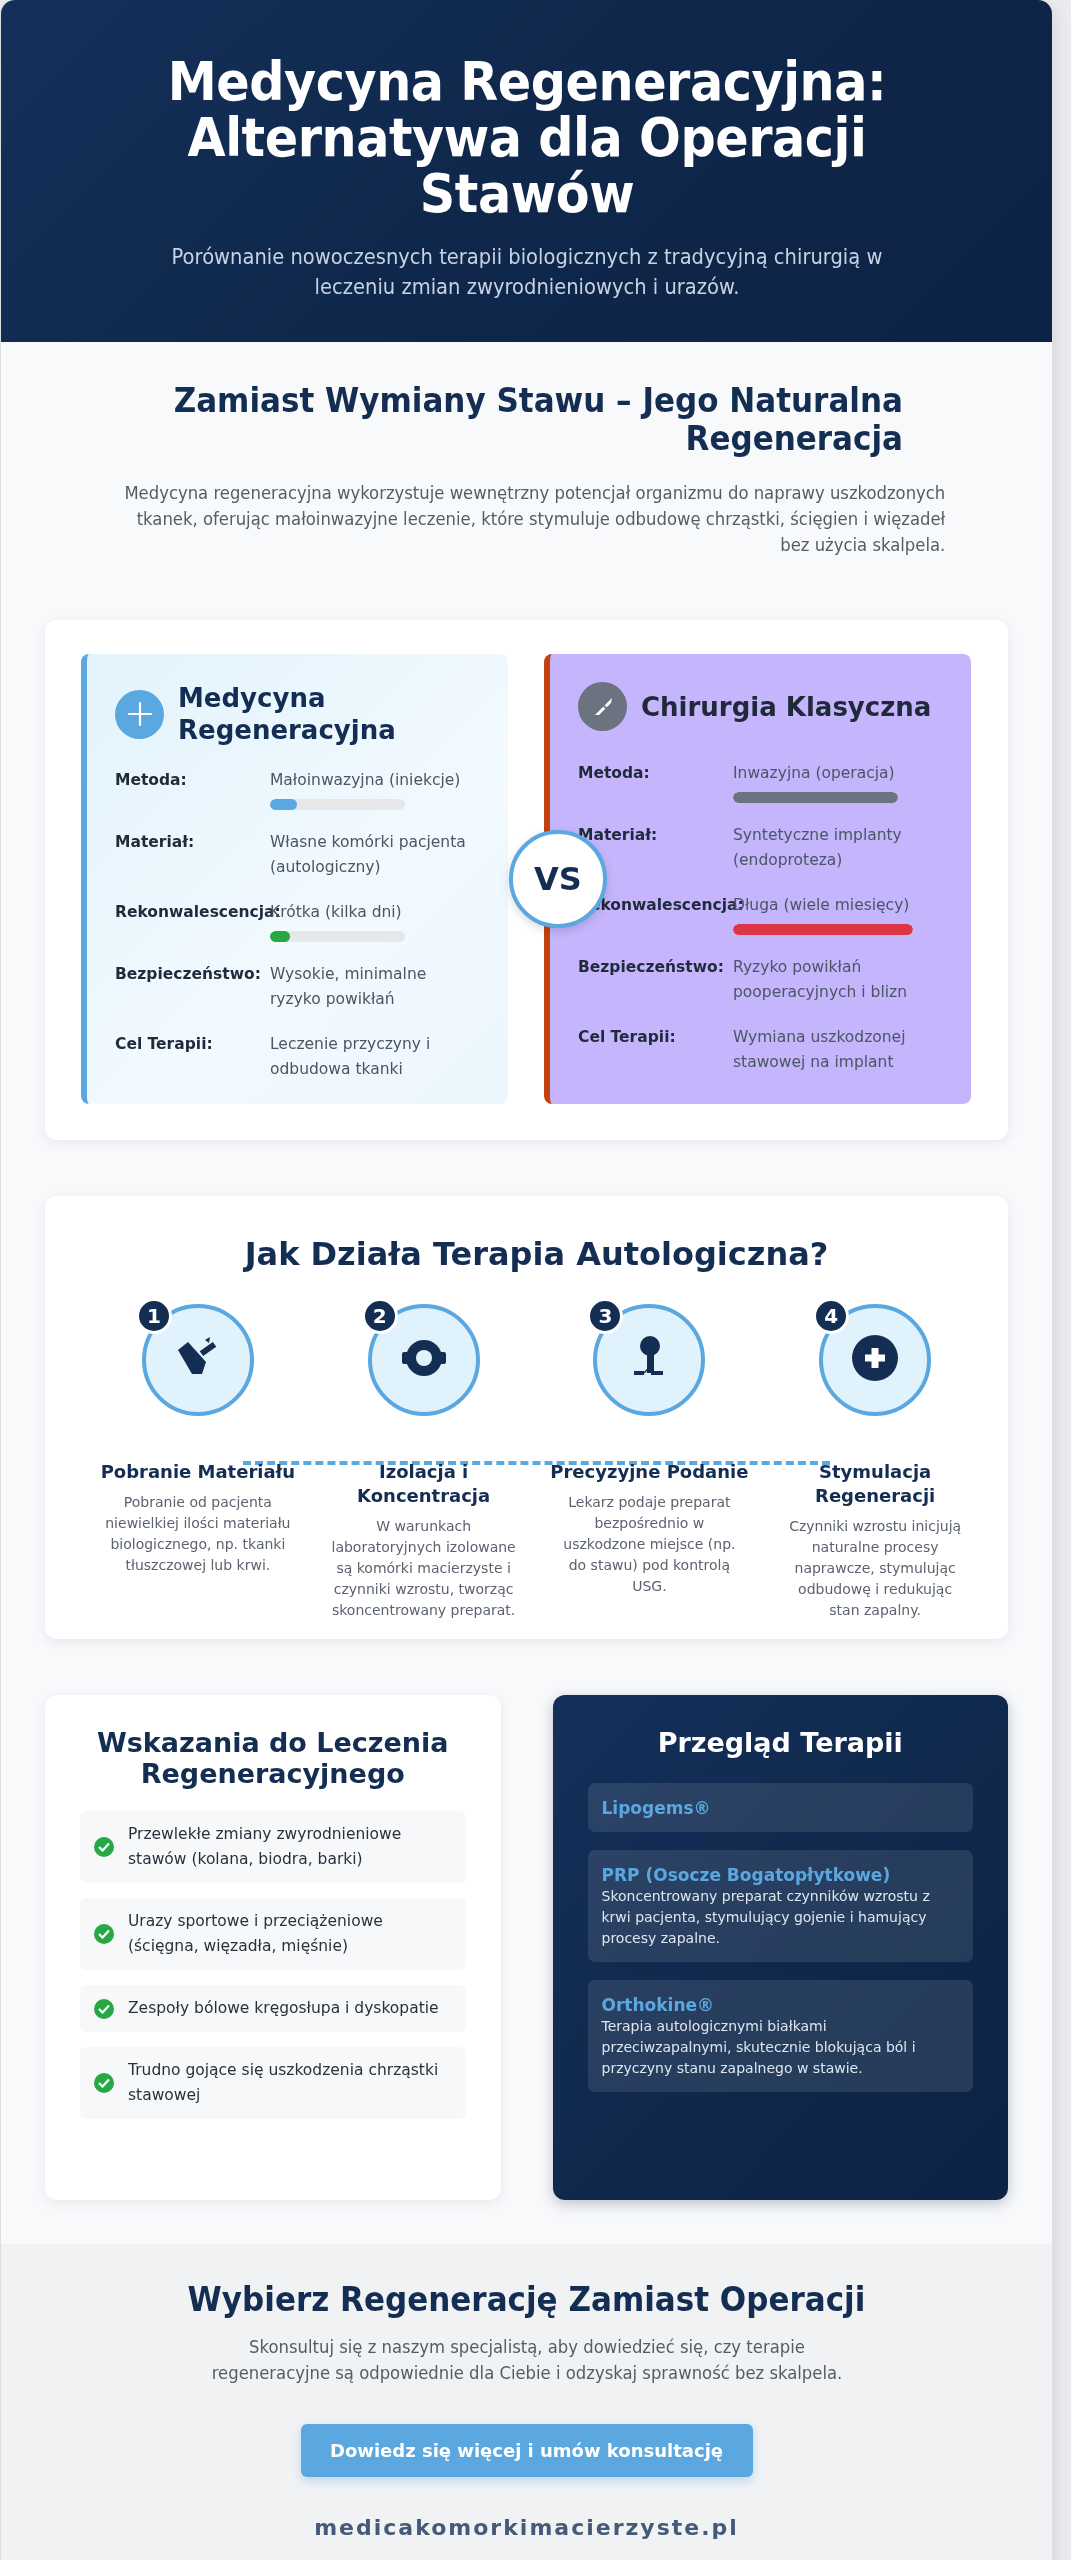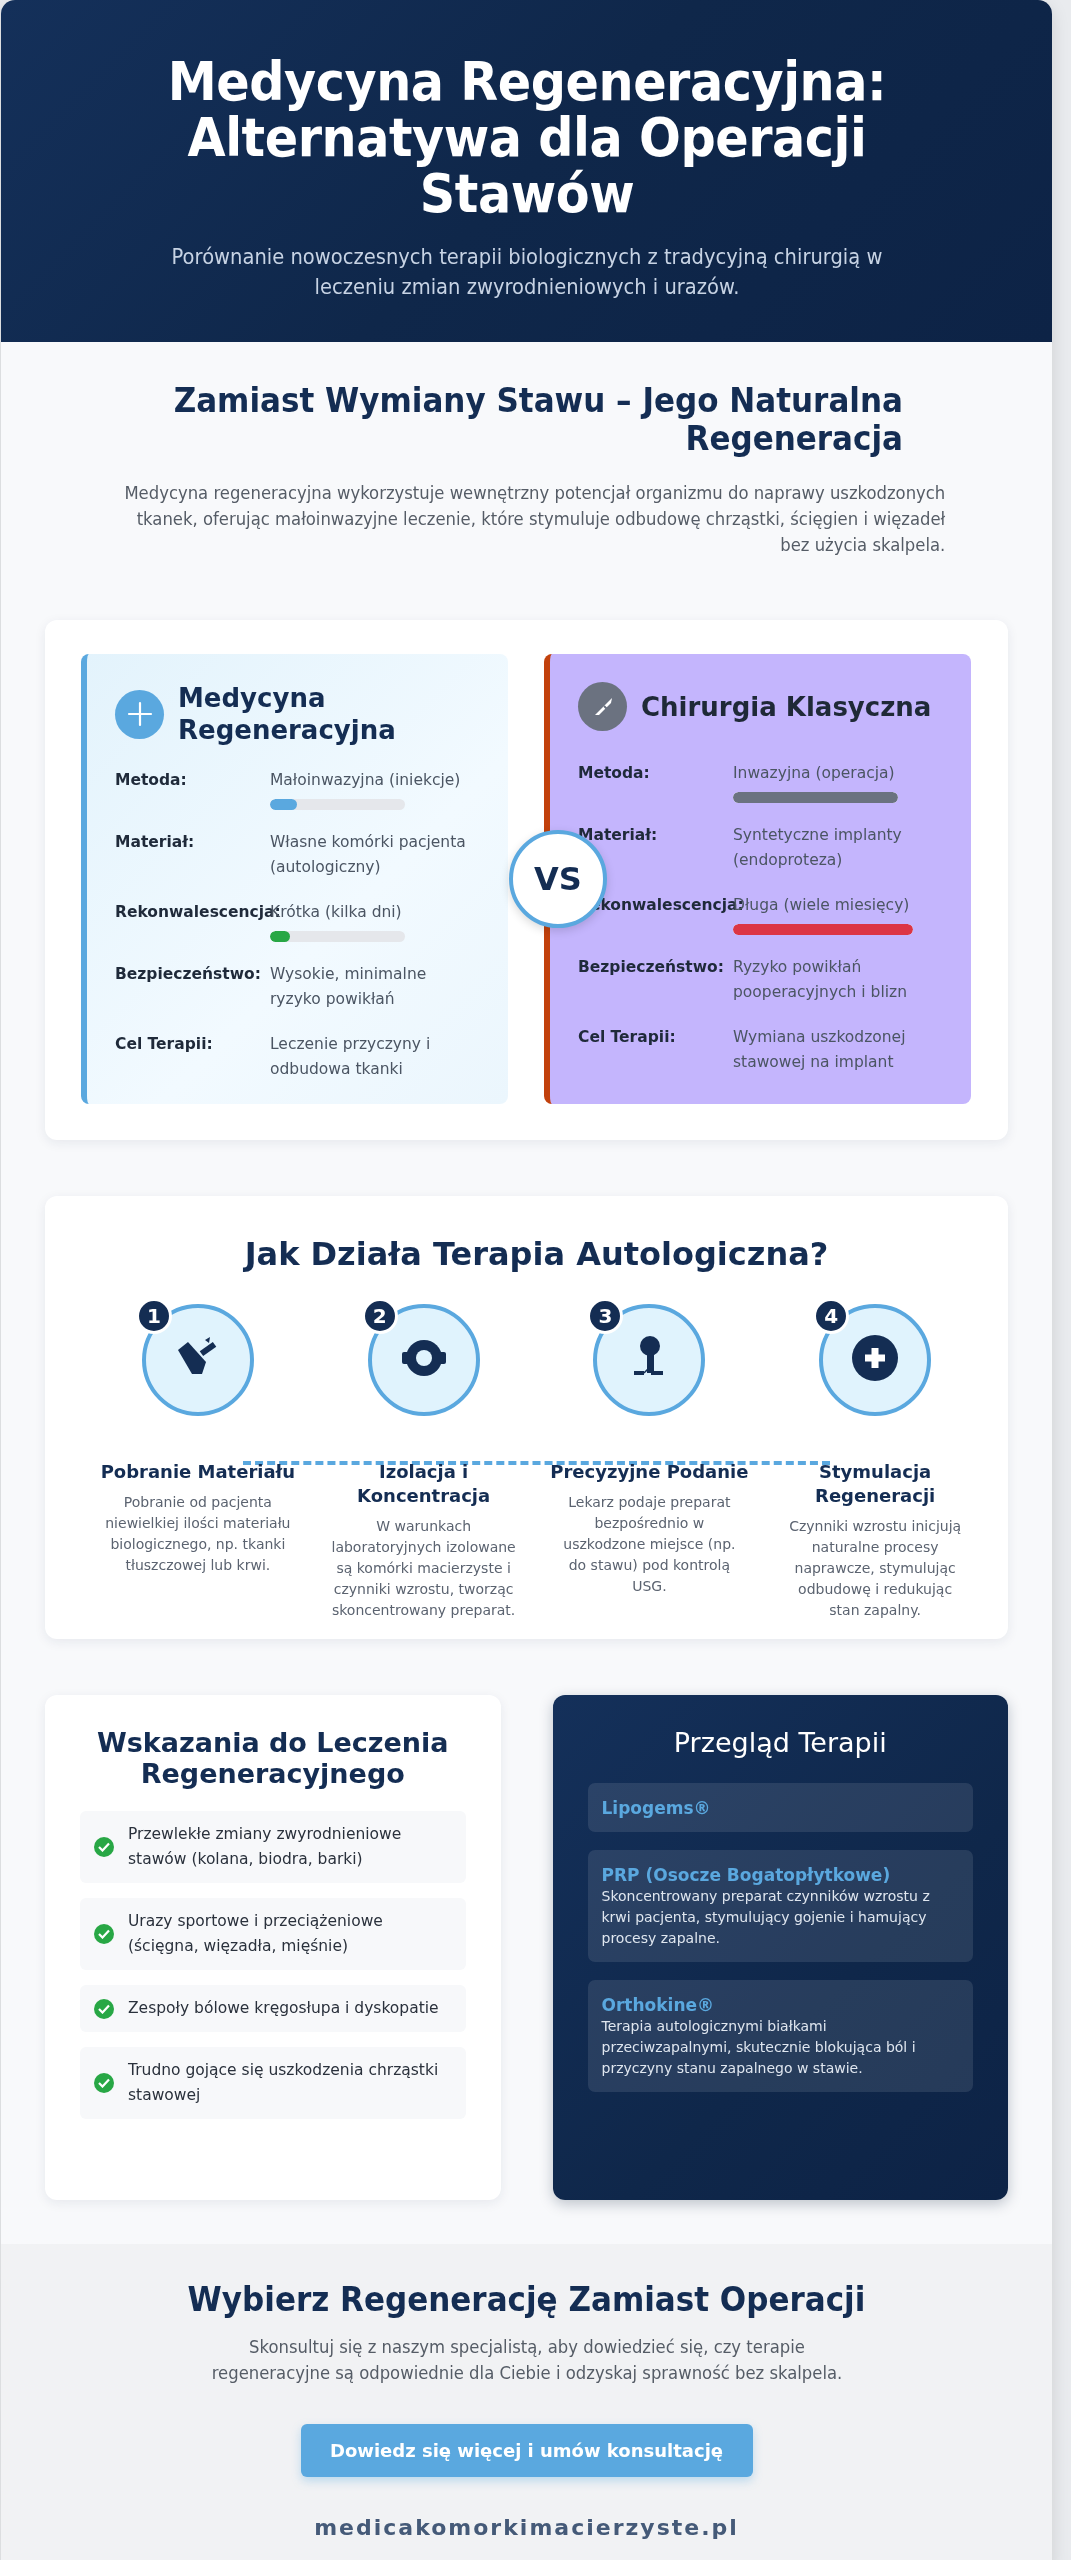--- a/index.html
+++ b/index.html
@@ -161,21 +161,21 @@
     width: 20px; height: 20px; border-radius: 50%; background: #28a745;
     flex-shrink: 0; margin-right: 14px; display: flex; align-items: center; justify-content: center;
   }
   .ind-text { font-size: 15.5px; line-height: 25px; color: #2a313c; }
   .ther-card {
     width: 460px; height: 505px; border-radius: 12px;
     background: linear-gradient(135deg, #14305a 0%, #0f274a 60%, #0d2346 100%);
     box-shadow: 0 4px 14px rgba(10,30,60,0.25);
     padding: 30px 35px 0;
   }
-  .ther-card h3 { text-align: center; font-size: 27px; line-height: 36px; font-weight: normal; color: #fff; margin-bottom: 22px; }
+  .ther-card h3 { text-align: center; font-size: 27px; line-height: 36px; font-weight: bold; color: #fff; margin-bottom: 22px; }
   .ther-item {
     background: rgba(255,255,255,0.1); border-radius: 7px;
     padding: 15px 14px 13px; margin-bottom: 18px;
   }
   .ther-name { color: #5aa8df; font-weight: bold; font-size: 17px; line-height: 21px; }
   .ther-desc { color: #dfe6ef; font-size: 14px; line-height: 21px; }
   
   .cta {
     margin-top: 44px; background: #f1f2f4; height: 328px; text-align: center; padding-top: 36px;
   }

